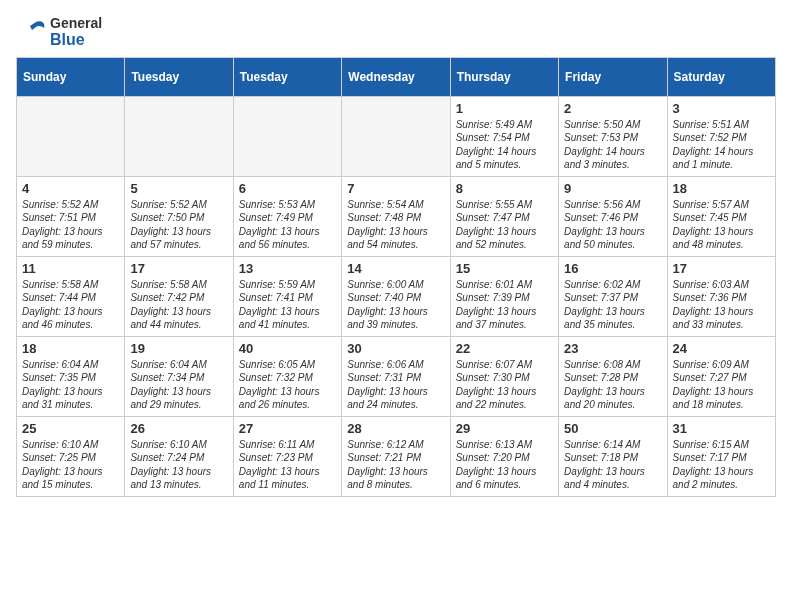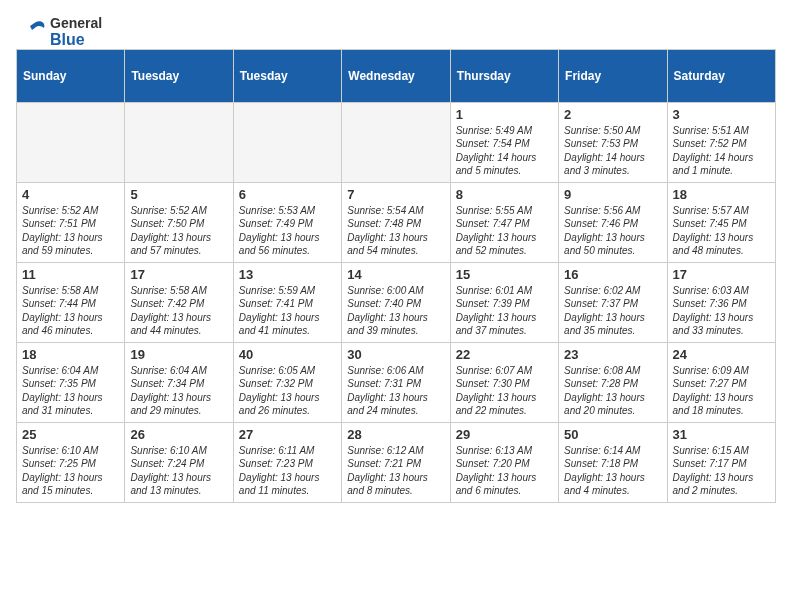--- a/index.html
+++ b/index.html
@@ -7,20 +7,21 @@
       font-family: Arial, sans-serif;
       background: #fff;
       width: 792px;
       min-height: 612px;
       padding: 16px;
     }
     .header-area {
       display: flex;
       justify-content: space-between;
       align-items: center;
+      margin-bottom: 8px;
     }
     .logo-area {
       display: flex;
       align-items: center;
       gap: 4px;
     }
     .title-area {
       text-align: right;
     }
     .main-title {
@@ -35,21 +36,21 @@
     }
     .calendar {
       width: 100%;
       border-collapse: collapse;
       font-size: 10.5px;
     }
     .calendar thead tr th {
       background-color: #1a5fa8;
       color: #fff;
       text-align: left;
-      padding: 19px 6px;
+      padding: 12px 6px;
       font-size: 12px;
       border: 1px solid #ccc;
     }
     .calendar tbody tr td {
       border: 1px solid #ccc;
       vertical-align: top;
       padding: 4px 5px;
       width: calc(100% / 7);
       height: 80px;
       background: #fff;

